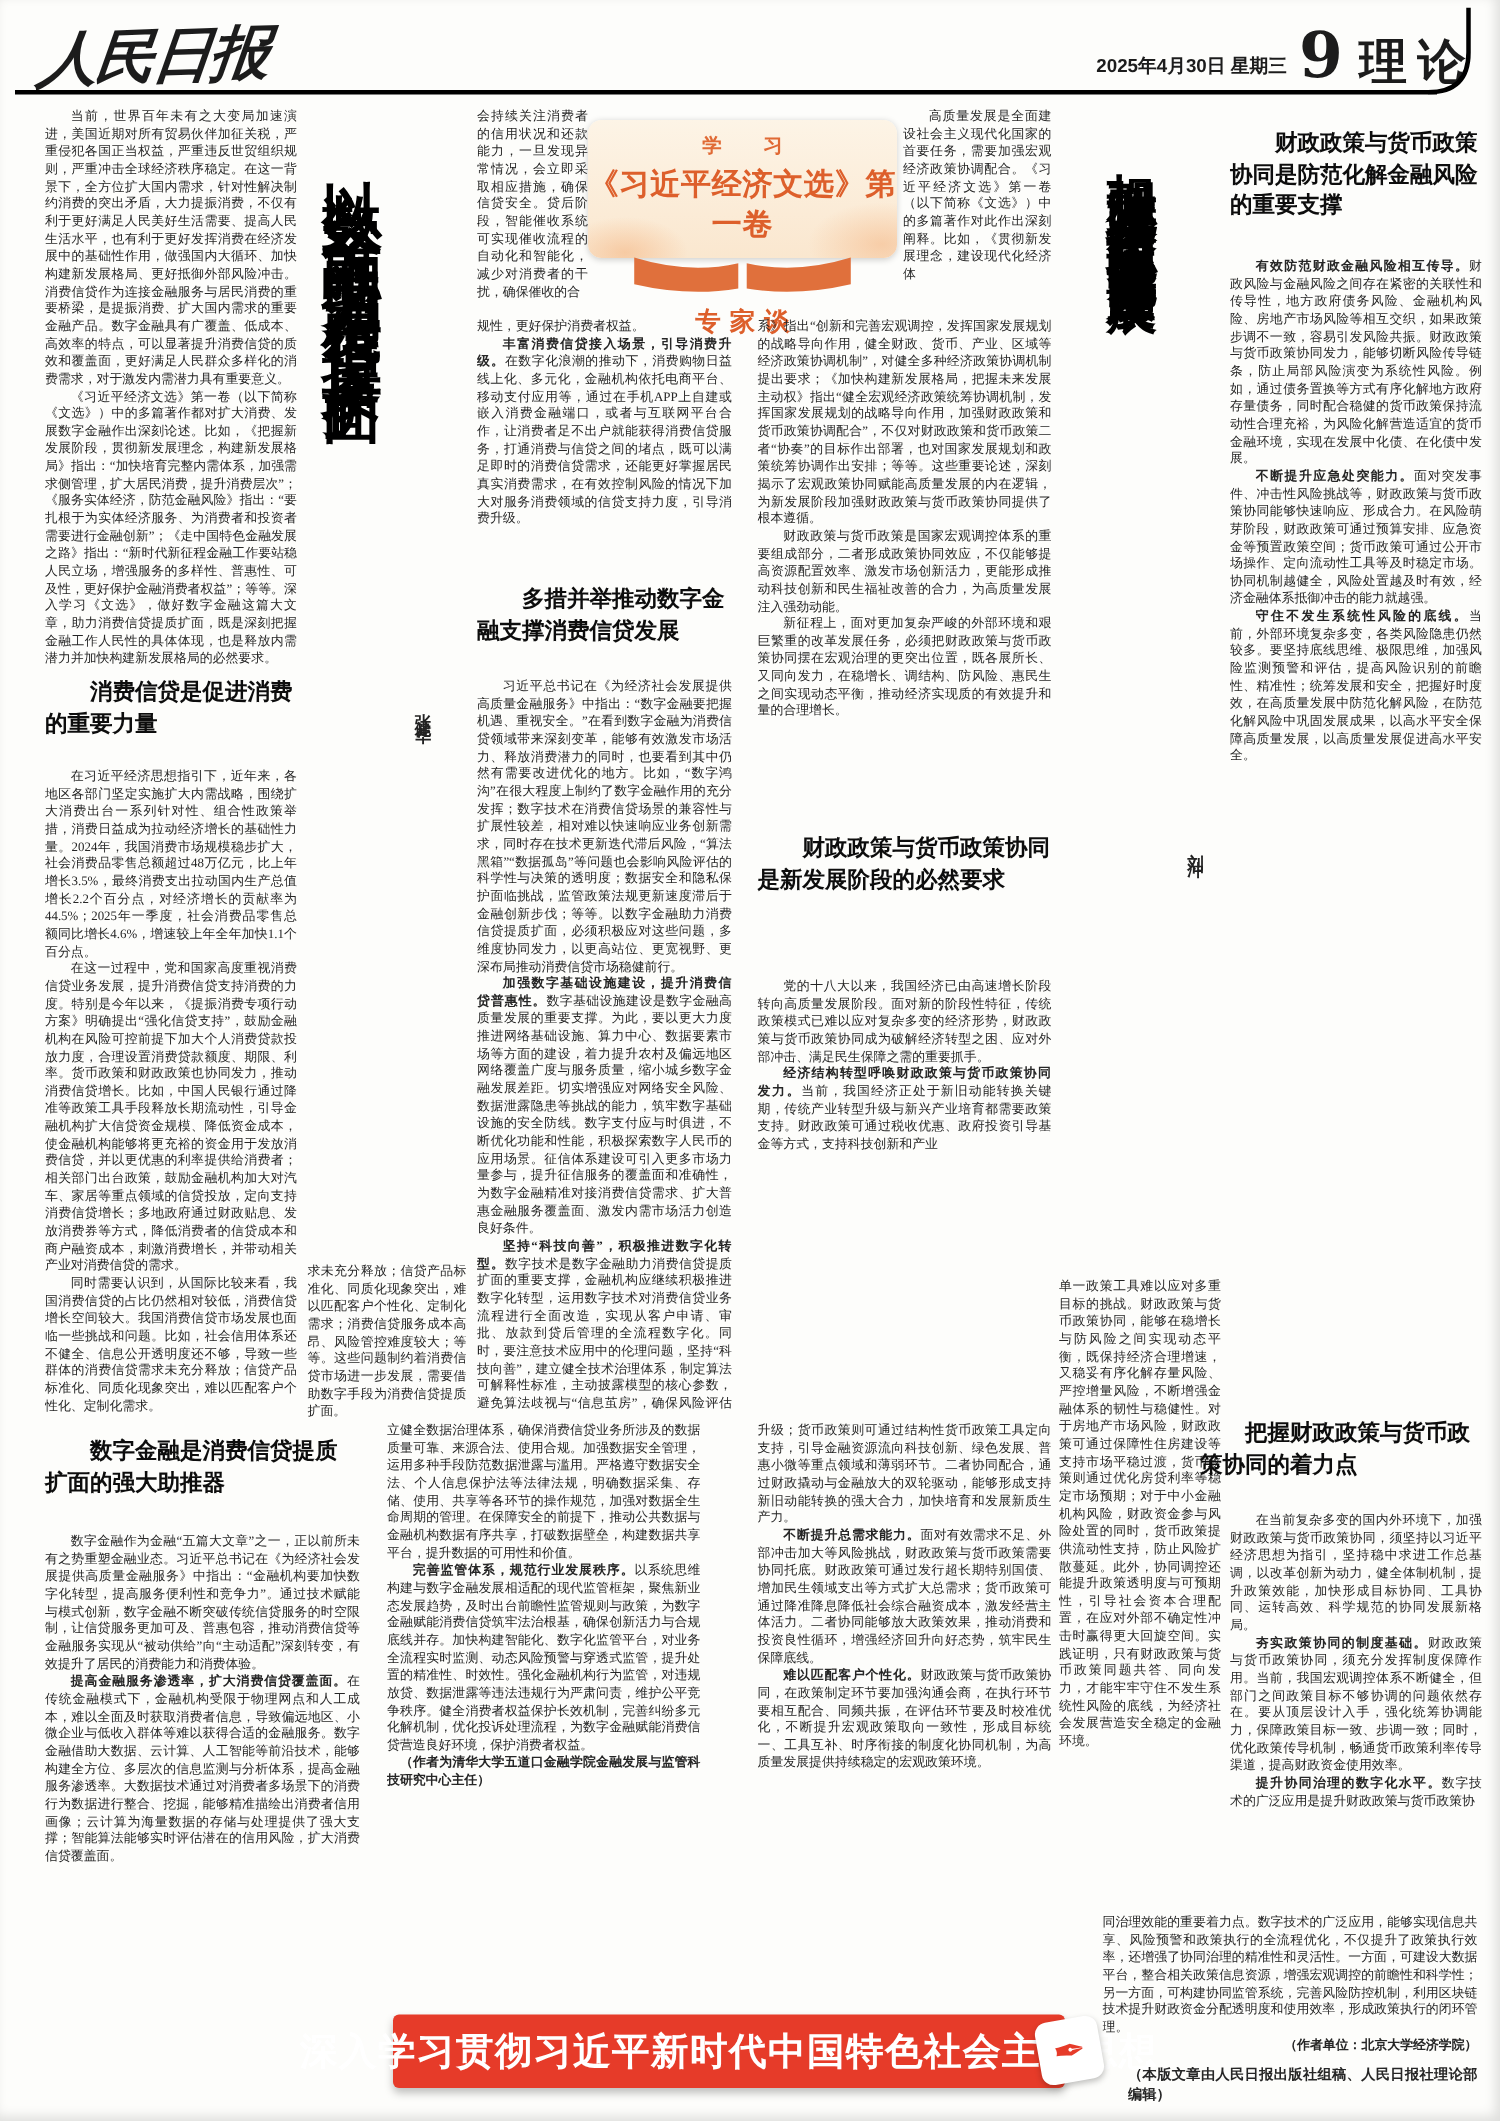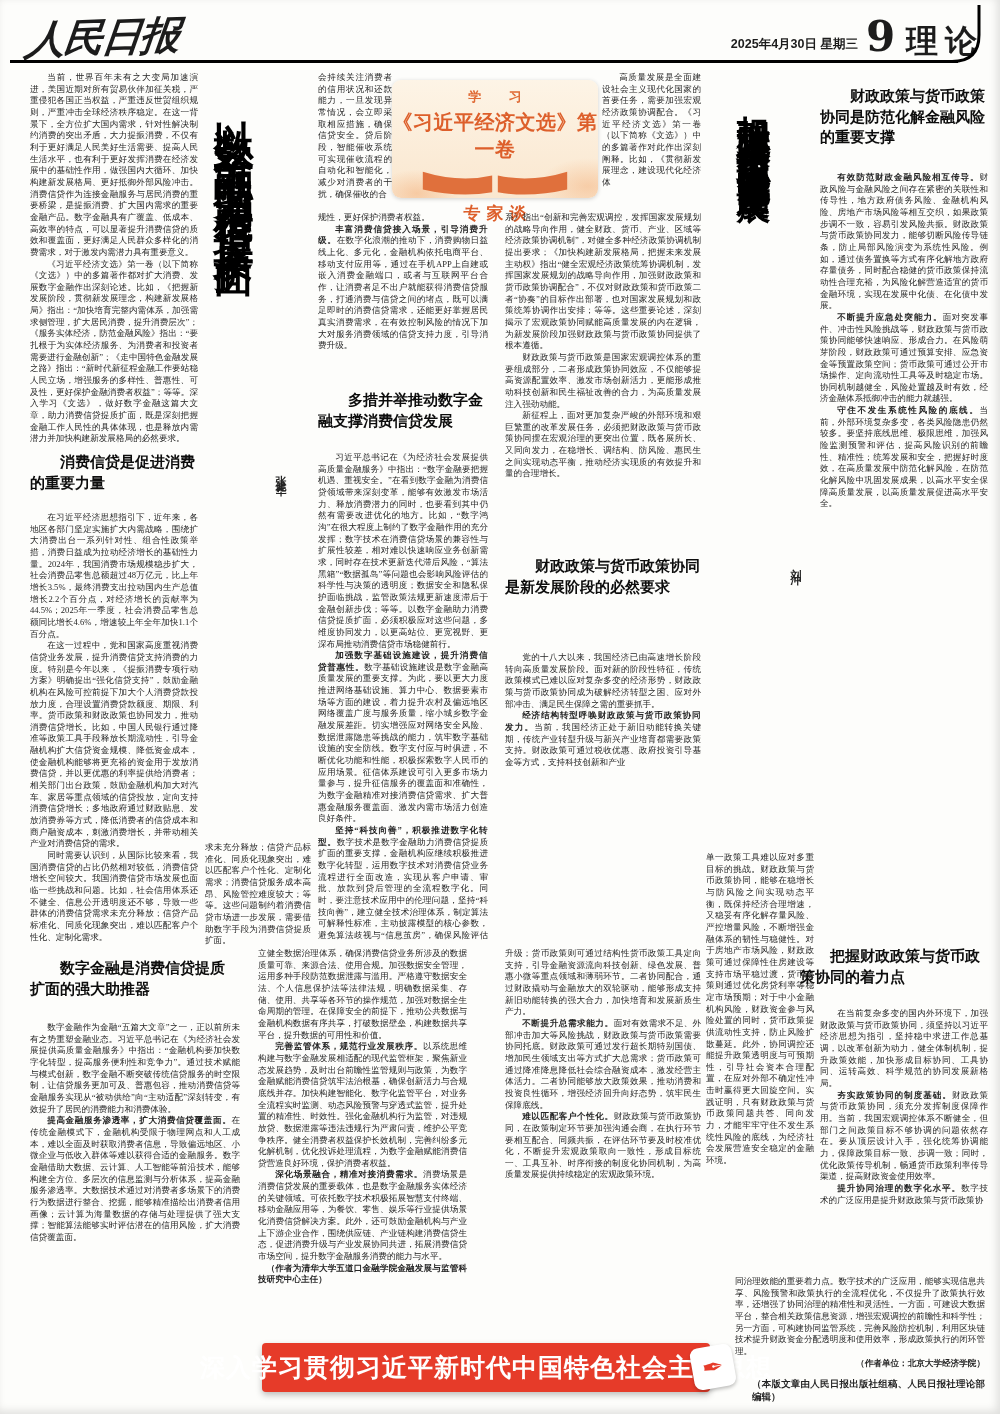--- a/index.html
+++ b/index.html
@@ -52,21 +52,21 @@
   #n-body{left:505px;top:652px;width:196px;height:288px;}
   #n-bottom{left:505px;top:948px;width:196px;height:390px;}
   #r-under{left:706px;top:852px;width:108px;height:480px;}
   #r-h2top{left:820px;top:86px;width:168px;}
   #r-s2body{left:820px;top:172px;width:168px;height:764px;}
   #r-h3{left:800px;top:946px;width:188px;}
   #r-s3body{left:820px;top:1008px;width:168px;height:262px;}
   #r-tail{left:735px;top:1276px;width:250px;height:100px;}
   #editor-note{left:752px;top:1378px;width:233px;height:32px;font-weight:700;font-size:9.5px;line-height:13px;}
   
-  #badge{position:absolute;left:392px;top:80px;width:206px;height:118px;border-radius:9px;
+  #badge{position:absolute;left:392px;top:80px;width:206px;height:92px;border-radius:9px;
          background:
            radial-gradient(60px 34px at 12% 96%, rgba(244,178,126,.55), rgba(244,178,126,0) 70%),
            radial-gradient(70px 40px at 95% 90%, rgba(244,178,126,.5), rgba(244,178,126,0) 70%),
            linear-gradient(#fdf4e6,#fae7cf);
          box-shadow:0 1px 4px rgba(0,0,0,.18);text-align:center;
          font-family:"Liberation Sans","DejaVu Sans",sans-serif;}
   #badge .b1{margin-top:8px;font-size:13px;font-weight:900;letter-spacing:12px;color:#e06a35;text-indent:12px;}
   #badge .b2{margin-top:3px;font-size:20px;font-weight:900;color:#dd5f2b;letter-spacing:.5px;}
   #badge .book{margin-top:4px;}
   #badge .b3{margin-top:1px;font-size:17px;font-weight:900;letter-spacing:6px;color:#dd5f2b;text-indent:6px;}
@@ -110,21 +110,20 @@
       <p class="cont ">求未充分释放；信贷产品标准化、同质化现象突出，难以匹配客户个性化、定制化需求；消费信贷服务成本高昂、风险管控难度较大；等等。这些问题制约着消费信贷市场进一步发展，需要借助数字手段为消费信贷提质扩面。</p>
     </div>
   <div class="sechead" id="l-h2">数字金融是消费信贷提质扩面的强大助推器</div>
   <div class="col" id="l-s2">
       <p class="">数字金融作为金融“五篇大文章”之一，正以前所未有之势重塑金融业态。习近平总书记在《为经济社会发展提供高质量金融服务》中指出：“金融机构要加快数字化转型，提高服务便利性和竞争力”。通过技术赋能与模式创新，数字金融不断突破传统信贷服务的时空限制，让信贷服务更加可及、普惠包容，推动消费信贷等金融服务实现从“被动供给”向“主动适配”深刻转变，有效提升了居民的消费能力和消费体验。</p>
       <p class=""><b>提高金融服务渗透率，扩大消费信贷覆盖面。</b>在传统金融模式下，金融机构受限于物理网点和人工成本，难以全面及时获取消费者信息，导致偏远地区、小微企业与低收入群体等难以获得合适的金融服务。数字金融借助大数据、云计算、人工智能等前沿技术，能够构建全方位、多层次的信息监测与分析体系，提高金融服务渗透率。大数据技术通过对消费者多场景下的消费行为数据进行整合、挖掘，能够精准描绘出消费者信用画像；云计算为海量数据的存储与处理提供了强大支撑；智能算法能够实时评估潜在的信用风险，扩大消费信贷覆盖面。</p>
     </div>
   <div class="col" id="l-s3">
       <p class="cont ">立健全数据治理体系，确保消费信贷业务所涉及的数据质量可靠、来源合法、使用合规。加强数据安全管理，运用多种手段防范数据泄露与滥用。严格遵守数据安全法、个人信息保护法等法律法规，明确数据采集、存储、使用、共享等各环节的操作规范，加强对数据全生命周期的管理。在保障安全的前提下，推动公共数据与金融机构数据有序共享，打破数据壁垒，构建数据共享平台，提升数据的可用性和价值。</p>
       <p class=""><b>完善监管体系，规范行业发展秩序。</b>以系统思维构建与数字金融发展相适配的现代监管框架，聚焦新业态发展趋势，及时出台前瞻性监管规则与政策，为数字金融赋能消费信贷筑牢法治根基，确保创新活力与合规底线并存。加快构建智能化、数字化监管平台，对业务全流程实时监测、动态风险预警与穿透式监管，提升处置的精准性、时效性。强化金融机构行为监管，对违规放贷、数据泄露等违法违规行为严肃问责，维护公平竞争秩序。健全消费者权益保护长效机制，完善纠纷多元化解机制，优化投诉处理流程，为数字金融赋能消费信贷营造良好环境，保护消费者权益。</p>
-      <p class=""><b>深化场景融合，精准对接消费需求。</b>消费场景是消费信贷发展的重要载体，也是数字金融服务实体经济的关键领域。可依托数字技术积极拓展智慧支付终端、移动金融应用等，为餐饮、零售、娱乐等行业提供场景化消费信贷解决方案。此外，还可鼓励金融机构与产业上下游企业合作，围绕供应链、产业链构建消费信贷生态，促进消费升级与产业发展协同共进，拓展消费信贷市场空间，提升数字金融服务消费的能力与水平。</p>
       <p class="note">（作者为清华大学五道口金融学院金融发展与监管科技研究中心主任）</p>
     </div>
 
   <div class="col" id="m-strip">
       <p class="cont ">会持续关注消费者的信用状况和还款能力，一旦发现异常情况，会立即采取相应措施，确保信贷安全。贷后阶段，智能催收系统可实现催收流程的自动化和智能化，减少对消费者的干扰，确保催收的合</p>
     </div>
   <div class="col" id="m-mid">
       <p class="cont ">规性，更好保护消费者权益。</p>
       <p class=""><b>丰富消费信贷接入场景，引导消费升级。</b>在数字化浪潮的推动下，消费购物日益线上化、多元化，金融机构依托电商平台、移动支付应用等，通过在手机APP上自建或嵌入消费金融端口，或者与互联网平台合作，让消费者足不出户就能获得消费信贷服务，打通消费与信贷之间的堵点，既可以满足即时的消费信贷需求，还能更好掌握居民真实消费需求，在有效控制风险的情况下加大对服务消费领域的信贷支持力度，引导消费升级。</p>
     </div>

